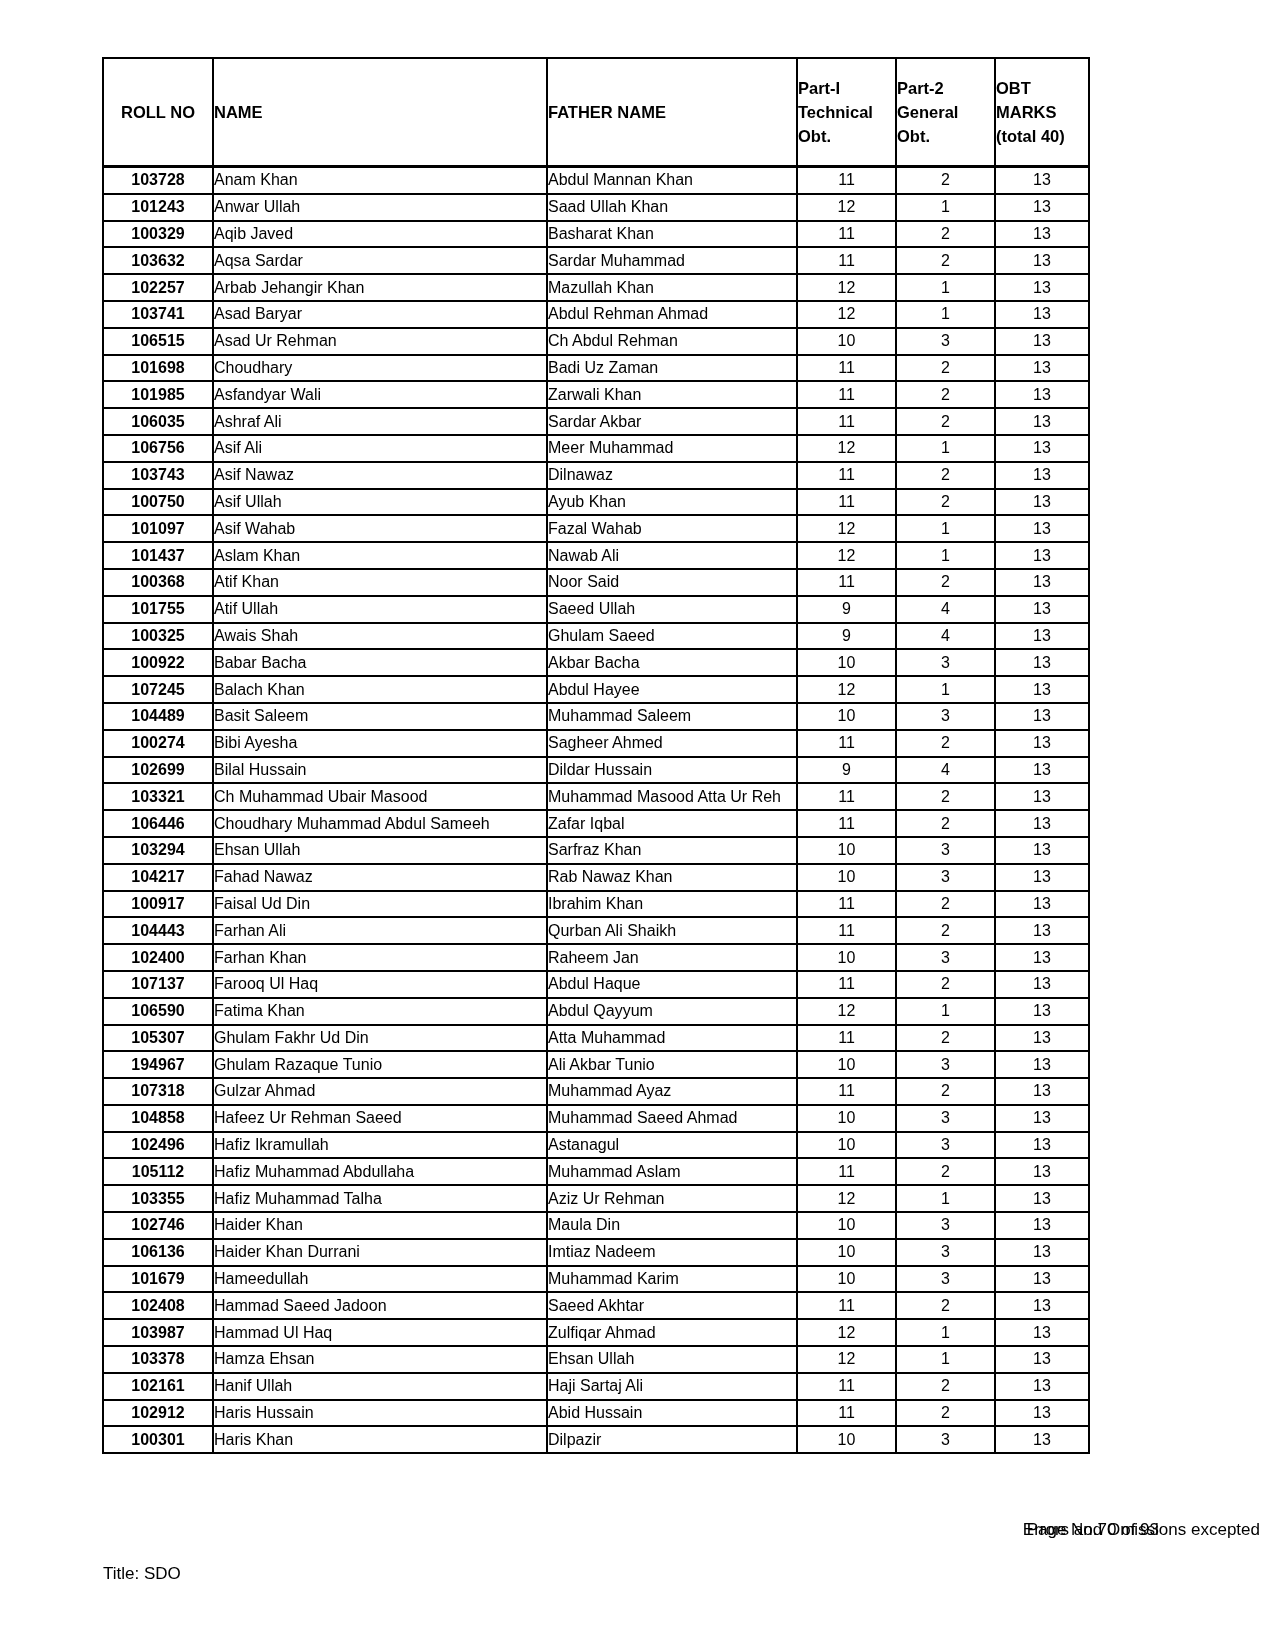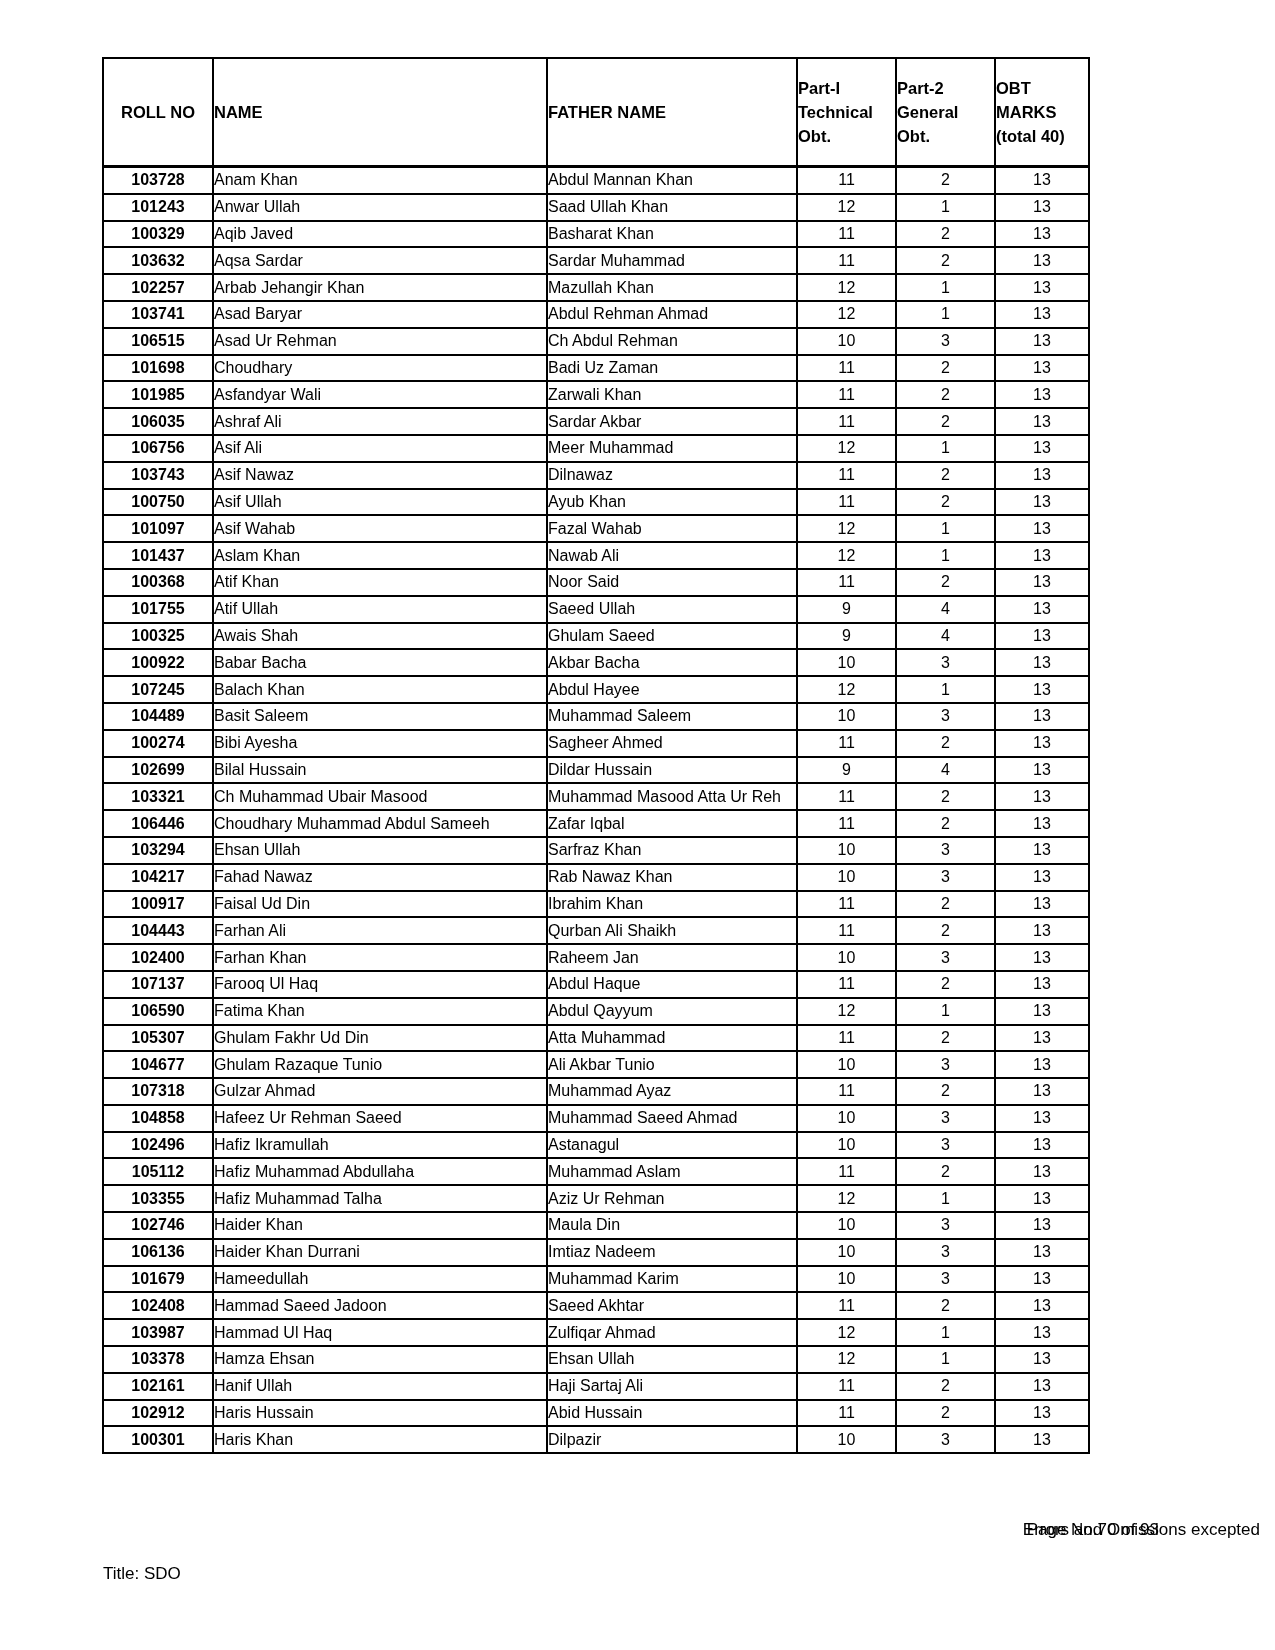--- a/index.html
+++ b/index.html
@@ -332,21 +332,21 @@
       </tr>
       <tr>
         <td class="roll">105307</td>
         <td class="name">Ghulam Fakhr Ud Din</td>
         <td class="father">Atta Muhammad</td>
         <td class="num">11</td>
         <td class="num">2</td>
         <td class="num">13</td>
       </tr>
       <tr>
-        <td class="roll">104677</td>
+        <td class="roll">194967</td>
         <td class="name">Ghulam Razaque Tunio</td>
         <td class="father">Ali Akbar Tunio</td>
         <td class="num">10</td>
         <td class="num">3</td>
         <td class="num">13</td>
       </tr>
       <tr>
         <td class="roll">107318</td>
         <td class="name">Gulzar Ahmad</td>
         <td class="father">Muhammad Ayaz</td>

